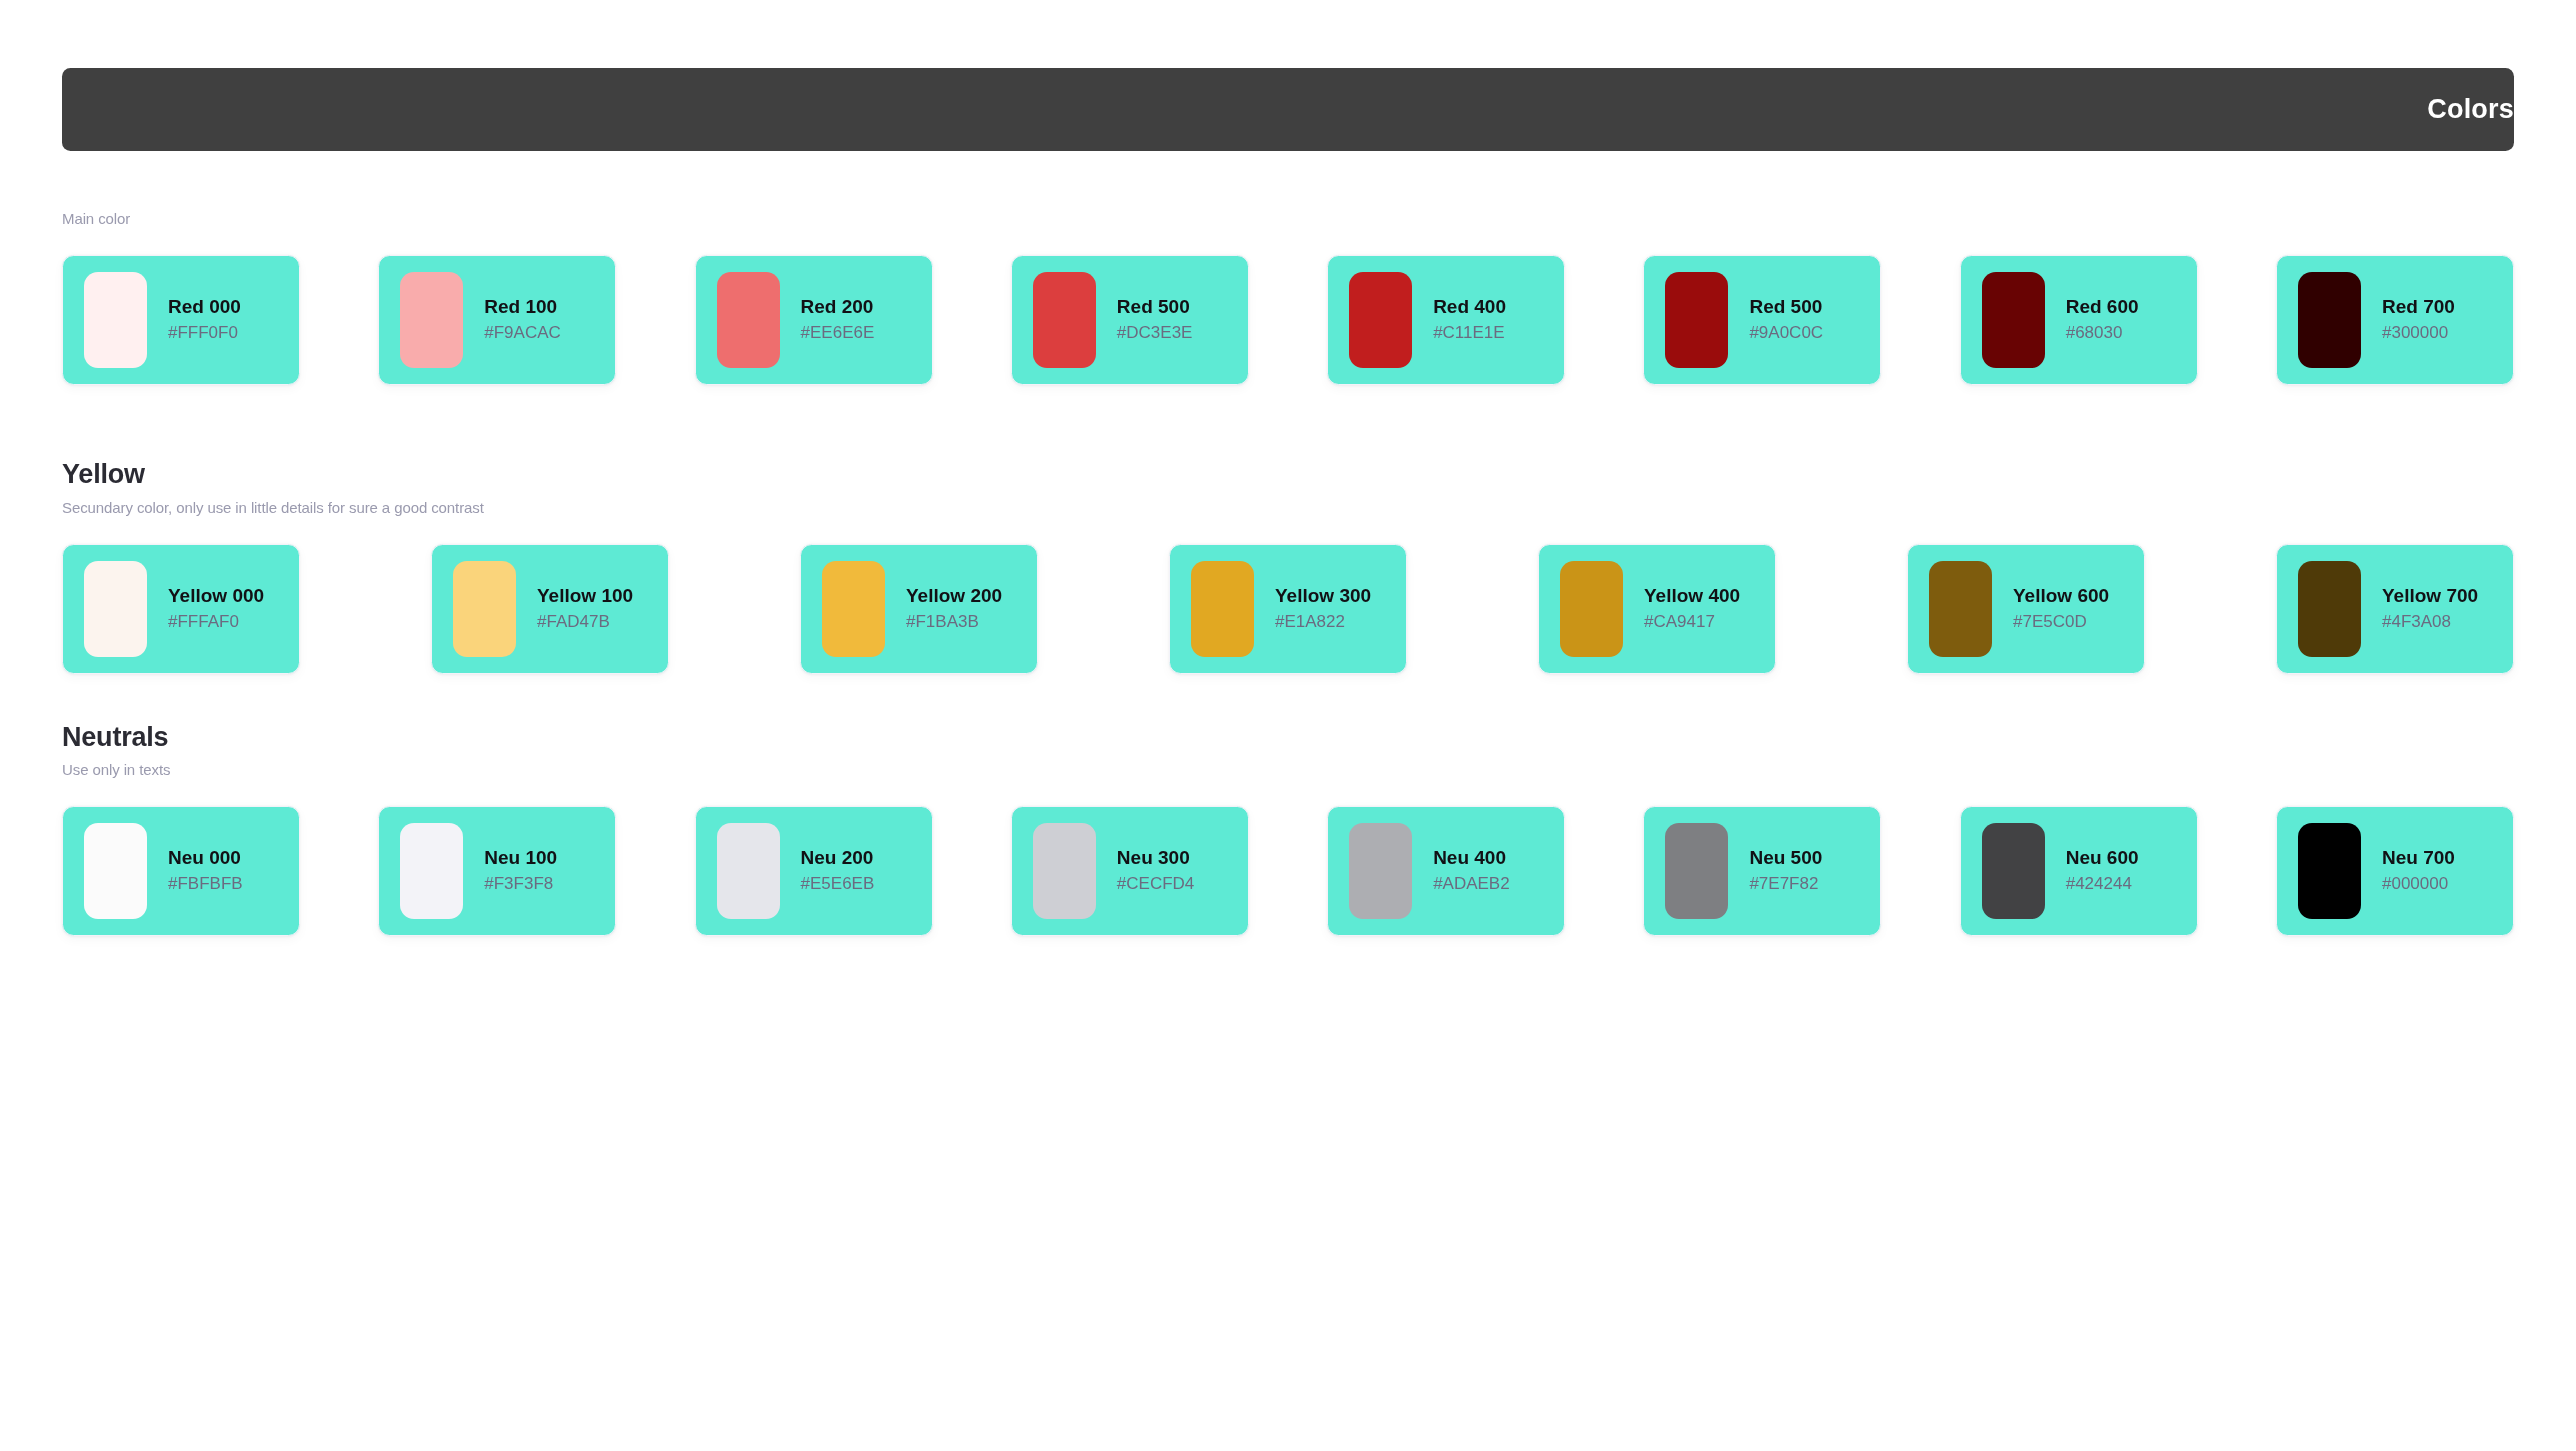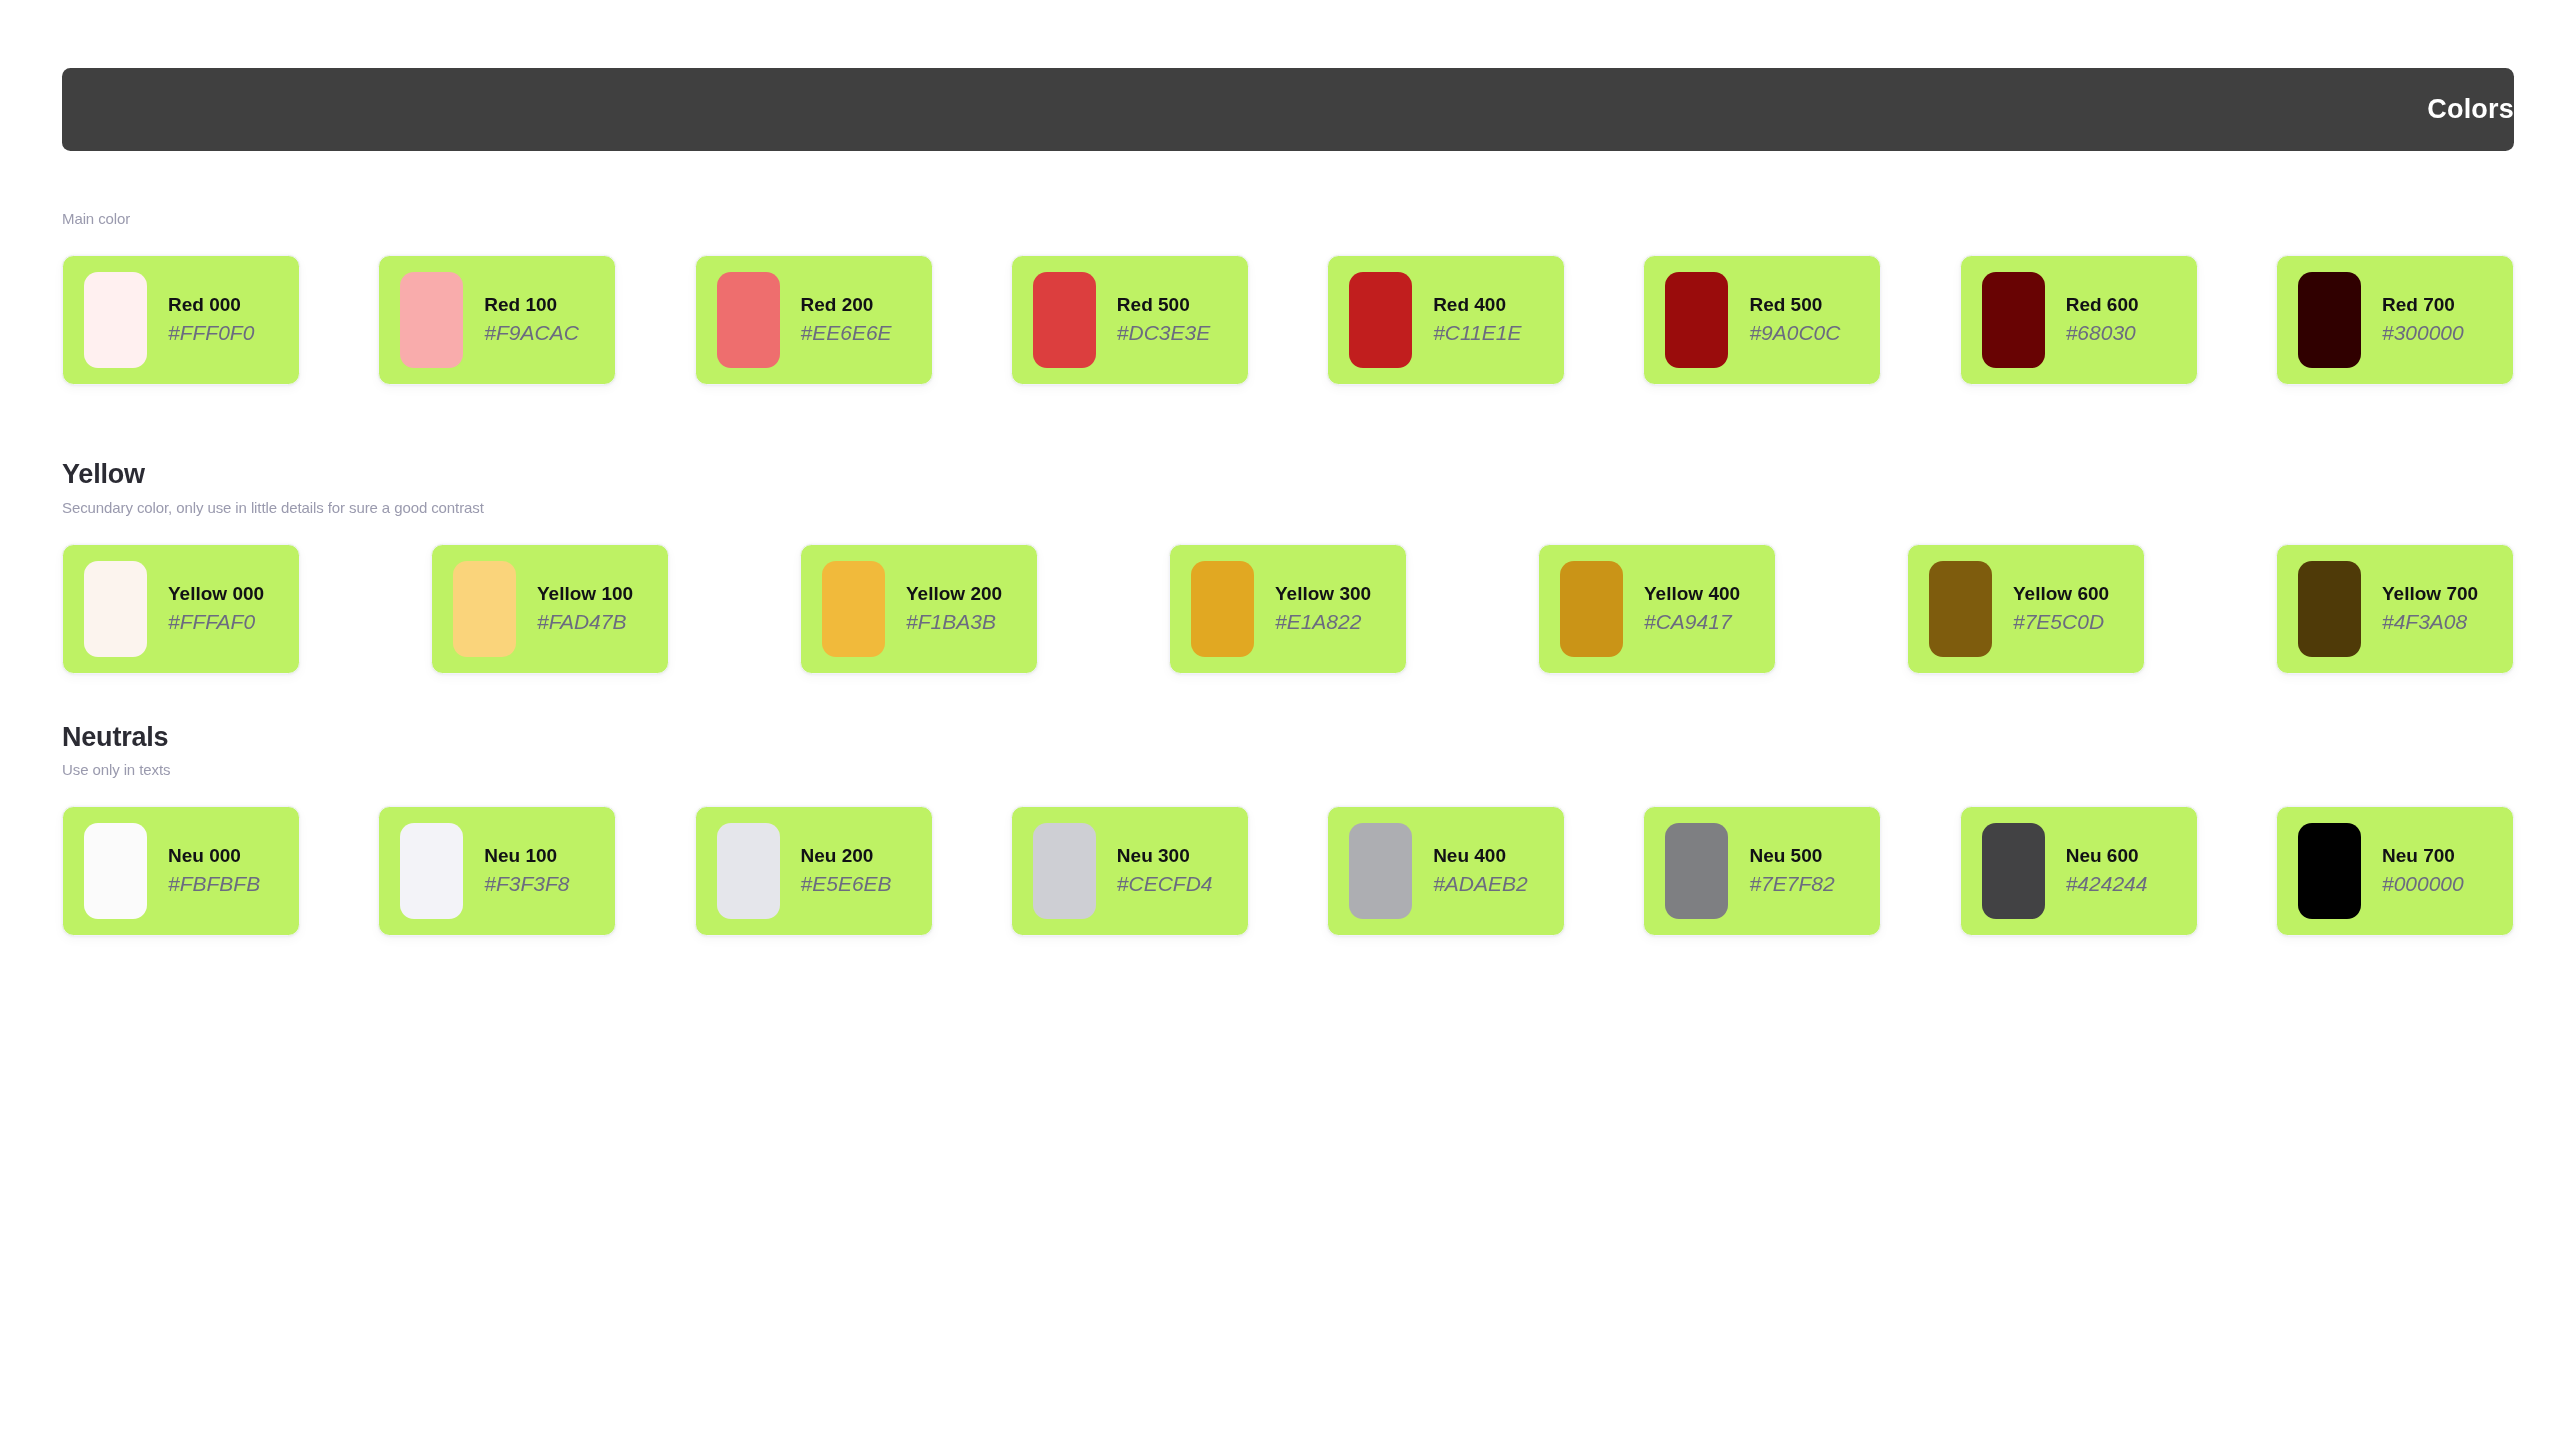--- a/index.html
+++ b/index.html
@@ -58,21 +58,21 @@
   .swatch-row {
     margin-top: 28px;
     display: flex;
     justify-content: space-between;
     align-items: flex-start;
   }
 
   .swatch-card {
     width: 238px;
     height: 130px;
-    background: #bef264;
+    background: #5eead4;
     border: 0.8px solid #f2f3f9;
     border-radius: 11.6px;
     box-shadow: 0 0.8px 2.3px rgba(20, 20, 50, 0.055),
                 0 3.1px 10.8px rgba(20, 20, 50, 0.035);
     display: flex;
     align-items: center;
     padding-left: 21px;
     flex: 0 0 auto;
   }
 
@@ -93,26 +93,25 @@
   .swatch-name {
     font-size: 19px;
     font-weight: bold;
     color: #111115;
     line-height: 1.18;
     white-space: nowrap;
   }
 
   .swatch-hex {
     margin-top: 4.6px;
-    font-size: 21px;
+    font-size: 17px;
     font-weight: 400;
     color: #6b6b80;
     line-height: 1.18;
     white-space: nowrap;
-    font-style: italic;
   }
 </style>
 </head>
 <body>
 
 <div class="page">
 
   <div class="banner" style="background: #404040; justify-content: flex-end;">
     <span class="banner-title">Colors</span>
   </div>

